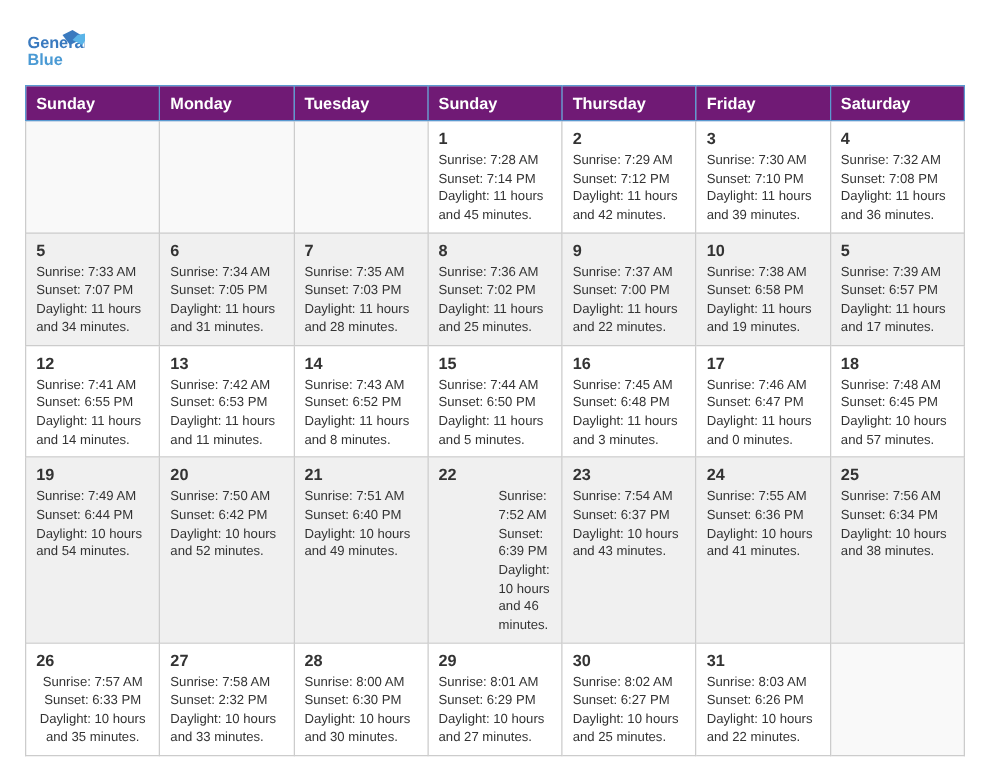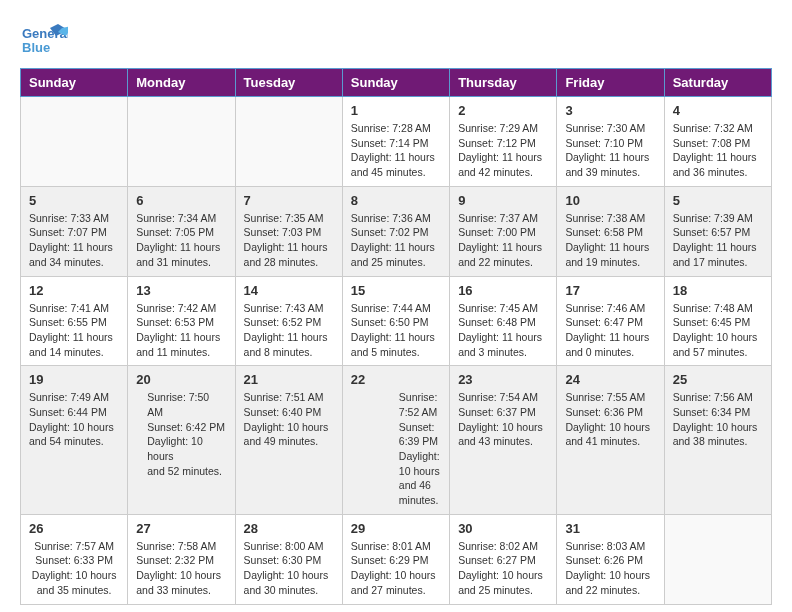--- a/index.html
+++ b/index.html
@@ -247,21 +247,21 @@
       <tr class="alt-row">
         <td>
           <span class="day-number">19</span>
           <div class="day-info" style="white-space: pre-line;">Sunrise: 7:49 AM
 Sunset: 6:44 PM
 Daylight: 10 hours
 and 54 minutes.</div>
         </td>
         <td>
           <span class="day-number">20</span>
-          <div class="day-info" style="white-space: pre-line; margin-left: 11px;">Sunrise: 7:50 AM
+          <div class="day-info" style="white-space: pre-line;">Sunrise: 7:50 AM
 Sunset: 6:42 PM
 Daylight: 10 hours
 and 52 minutes.</div>
         </td>
         <td>
           <span class="day-number">21</span>
           <div class="day-info" style="white-space: pre-line;">Sunrise: 7:51 AM
 Sunset: 6:40 PM
 Daylight: 10 hours
 and 49 minutes.</div>

